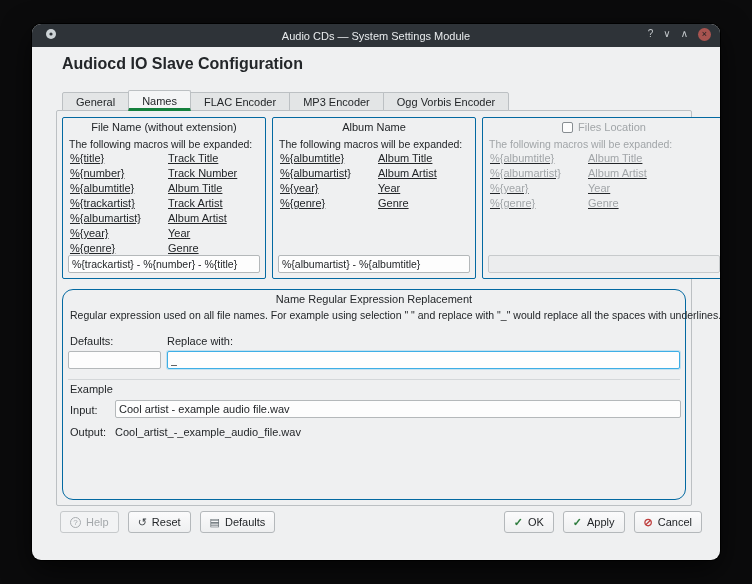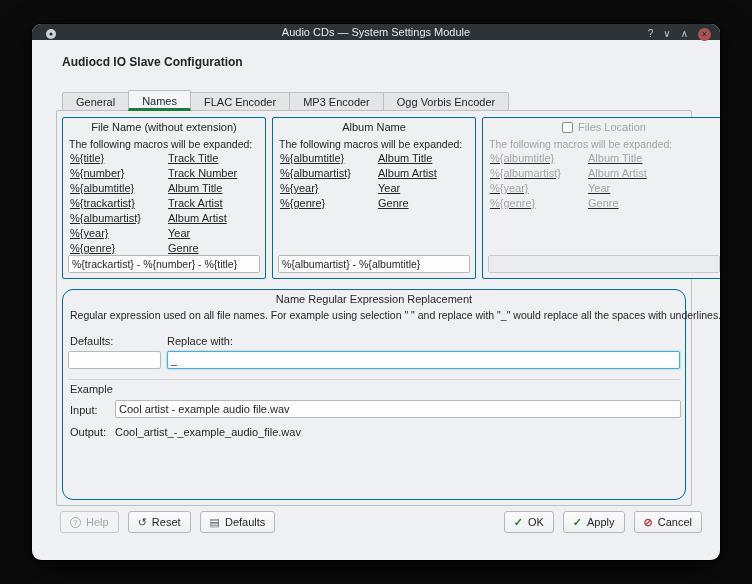--- a/index.html
+++ b/index.html
@@ -7,33 +7,33 @@
     width:752px;height:584px;background:#0b0b0c;
     font-family:"Liberation Sans",sans-serif;position:relative;overflow:hidden;
   }
   .window{
     position:absolute;left:32px;top:24px;width:688px;height:536px;
     background:#eff0f1;border-radius:9px;overflow:hidden;
     box-shadow:0 0 0 1px #000,0 10px 30px rgba(0,0,0,.65);
   }
   
   .titlebar{
-    position:absolute;left:0;top:0;right:0;height:16px;background:#2e3338;
+    position:absolute;left:0;top:0;right:0;height:23px;background:#2e3338;
     display:flex;align-items:center;color:#dfe3e6;font-size:11px;
   }
   .tb-icon{position:absolute;left:13px;top:4px;width:12px;height:12px;}
   .tb-title{flex:1;text-align:center;color:#e8ebed;}
   .tb-controls{position:absolute;right:9px;top:0;height:20px;display:flex;align-items:center;gap:10px;}
   .tb-btn{color:#c4c9cc;font-size:10px;line-height:1;cursor:default;}
   .tb-close{
     width:13px;height:13px;border-radius:50%;background:#a85450;color:#1a1d1f;
     display:flex;align-items:center;justify-content:center;font-size:9px;line-height:1;
   }
   
-  .heading{position:absolute;left:30px;top:31px;font-size:12px;font-weight:bold;color:#232629;}
+  .heading{position:absolute;left:30px;top:31px;font-size:16px;font-weight:bold;color:#232629;}
   .tabs{position:absolute;left:30px;top:66px;height:21px;display:flex;align-items:flex-end;z-index:3;}
   .tab{
     height:19px;line-height:18px;padding:0 13px;font-size:11px;color:#232629;
     background:#e3e5e6;border:1px solid #bcc0c3;box-sizing:border-box;margin-left:-1px;
   }
   .tab:first-child{margin-left:0;border-top-left-radius:2px;}
   .tab:last-child{border-top-right-radius:2px;}
   .tab.active{
     height:21px;line-height:20px;background:#f4f5f6;
     border-bottom:3px solid #15803d;border-top-left-radius:2px;border-top-right-radius:2px;

